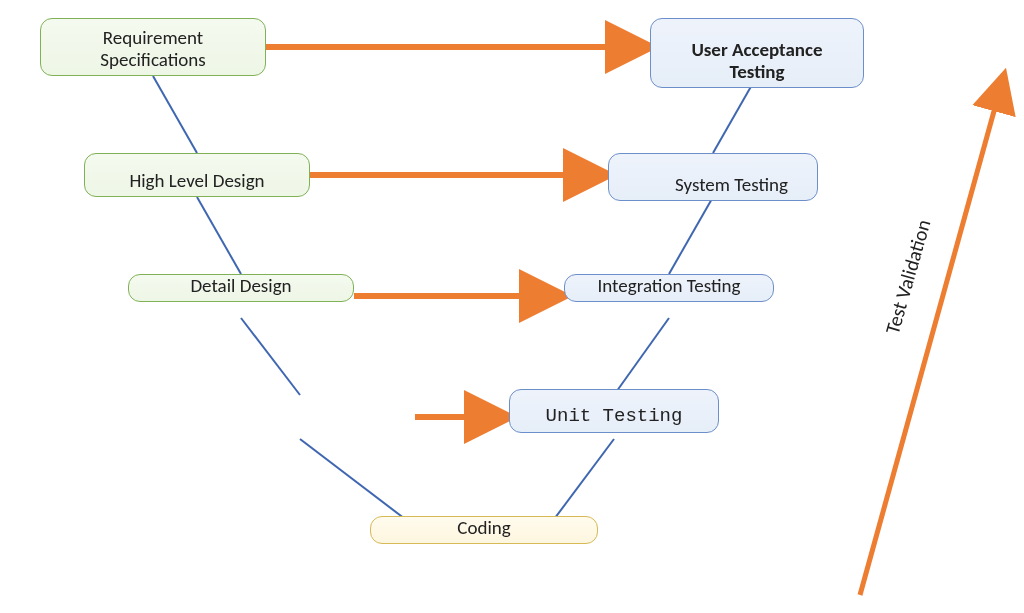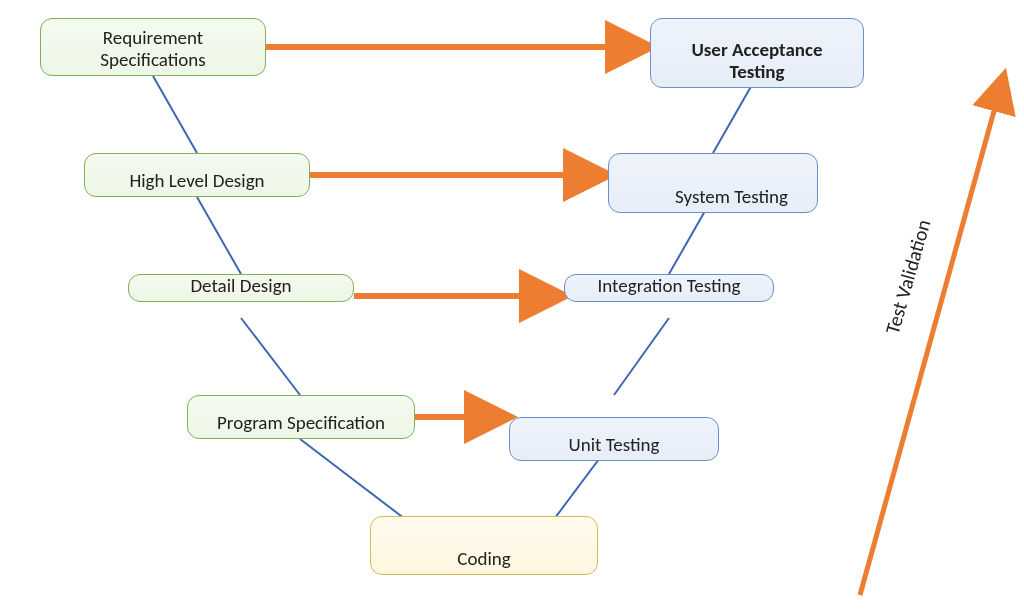--- a/index.html
+++ b/index.html
@@ -88,38 +88,35 @@
 
   <div class="node green" style="left:40px;  top:18px;  width:226px; height:58px;">
     <span>Requirement<br>Specifications</span>
   </div>
   <div class="node green" style="left:84px;  top:153px; width:226px; height:44px;">
     <span>High Level Design</span>
   </div>
   <div class="node green" style="left:128px; top:274px; width:226px; height:28px;">
     <span>Detail Design</span>
   </div>
-  <div class="node green" style="left:187px; top:395px; width:228px; height:44px;">
-    <span>Program Specification</span>
-  </div>
 
   <div class="node blue" style="left:650px; top:18px;  width:214px; height:70px;font-weight:bold;">
     <span>User Acceptance<br>Testing</span>
   </div>
-  <div class="node blue" style="left:608px; top:153px; width:210px; height:60px;padding-left:45px;">
+  <div class="node blue" style="left:608px; top:153px; width:210px; height:48px;padding-left:45px;">
     <span>System Testing</span>
   </div>
   <div class="node blue" style="left:564px; top:274px; width:210px; height:28px;">
     <span>Integration Testing</span>
   </div>
-  <div class="node blue" style="left:509px; top:417px; width:210px; height:44px;">
+  <div class="node blue" style="left:509px; top:389px; width:210px; height:44px;font-family:Liberation Mono, monospace;">
     <span>Unit Testing</span>
   </div>
 
-  <div class="node yellow" style="left:370px; top:516px; width:228px; height:59px;">
+  <div class="node yellow" style="left:370px; top:516px; width:228px; height:28px;">
     <span>Coding</span>
   </div>
 
   <div class="side-label" style="left:880px; top:330px; transform: rotate(-74deg); transform-origin: left top;">
     <span>Test Validation</span>
   </div>
 
 </div>
 
 </body></html>

